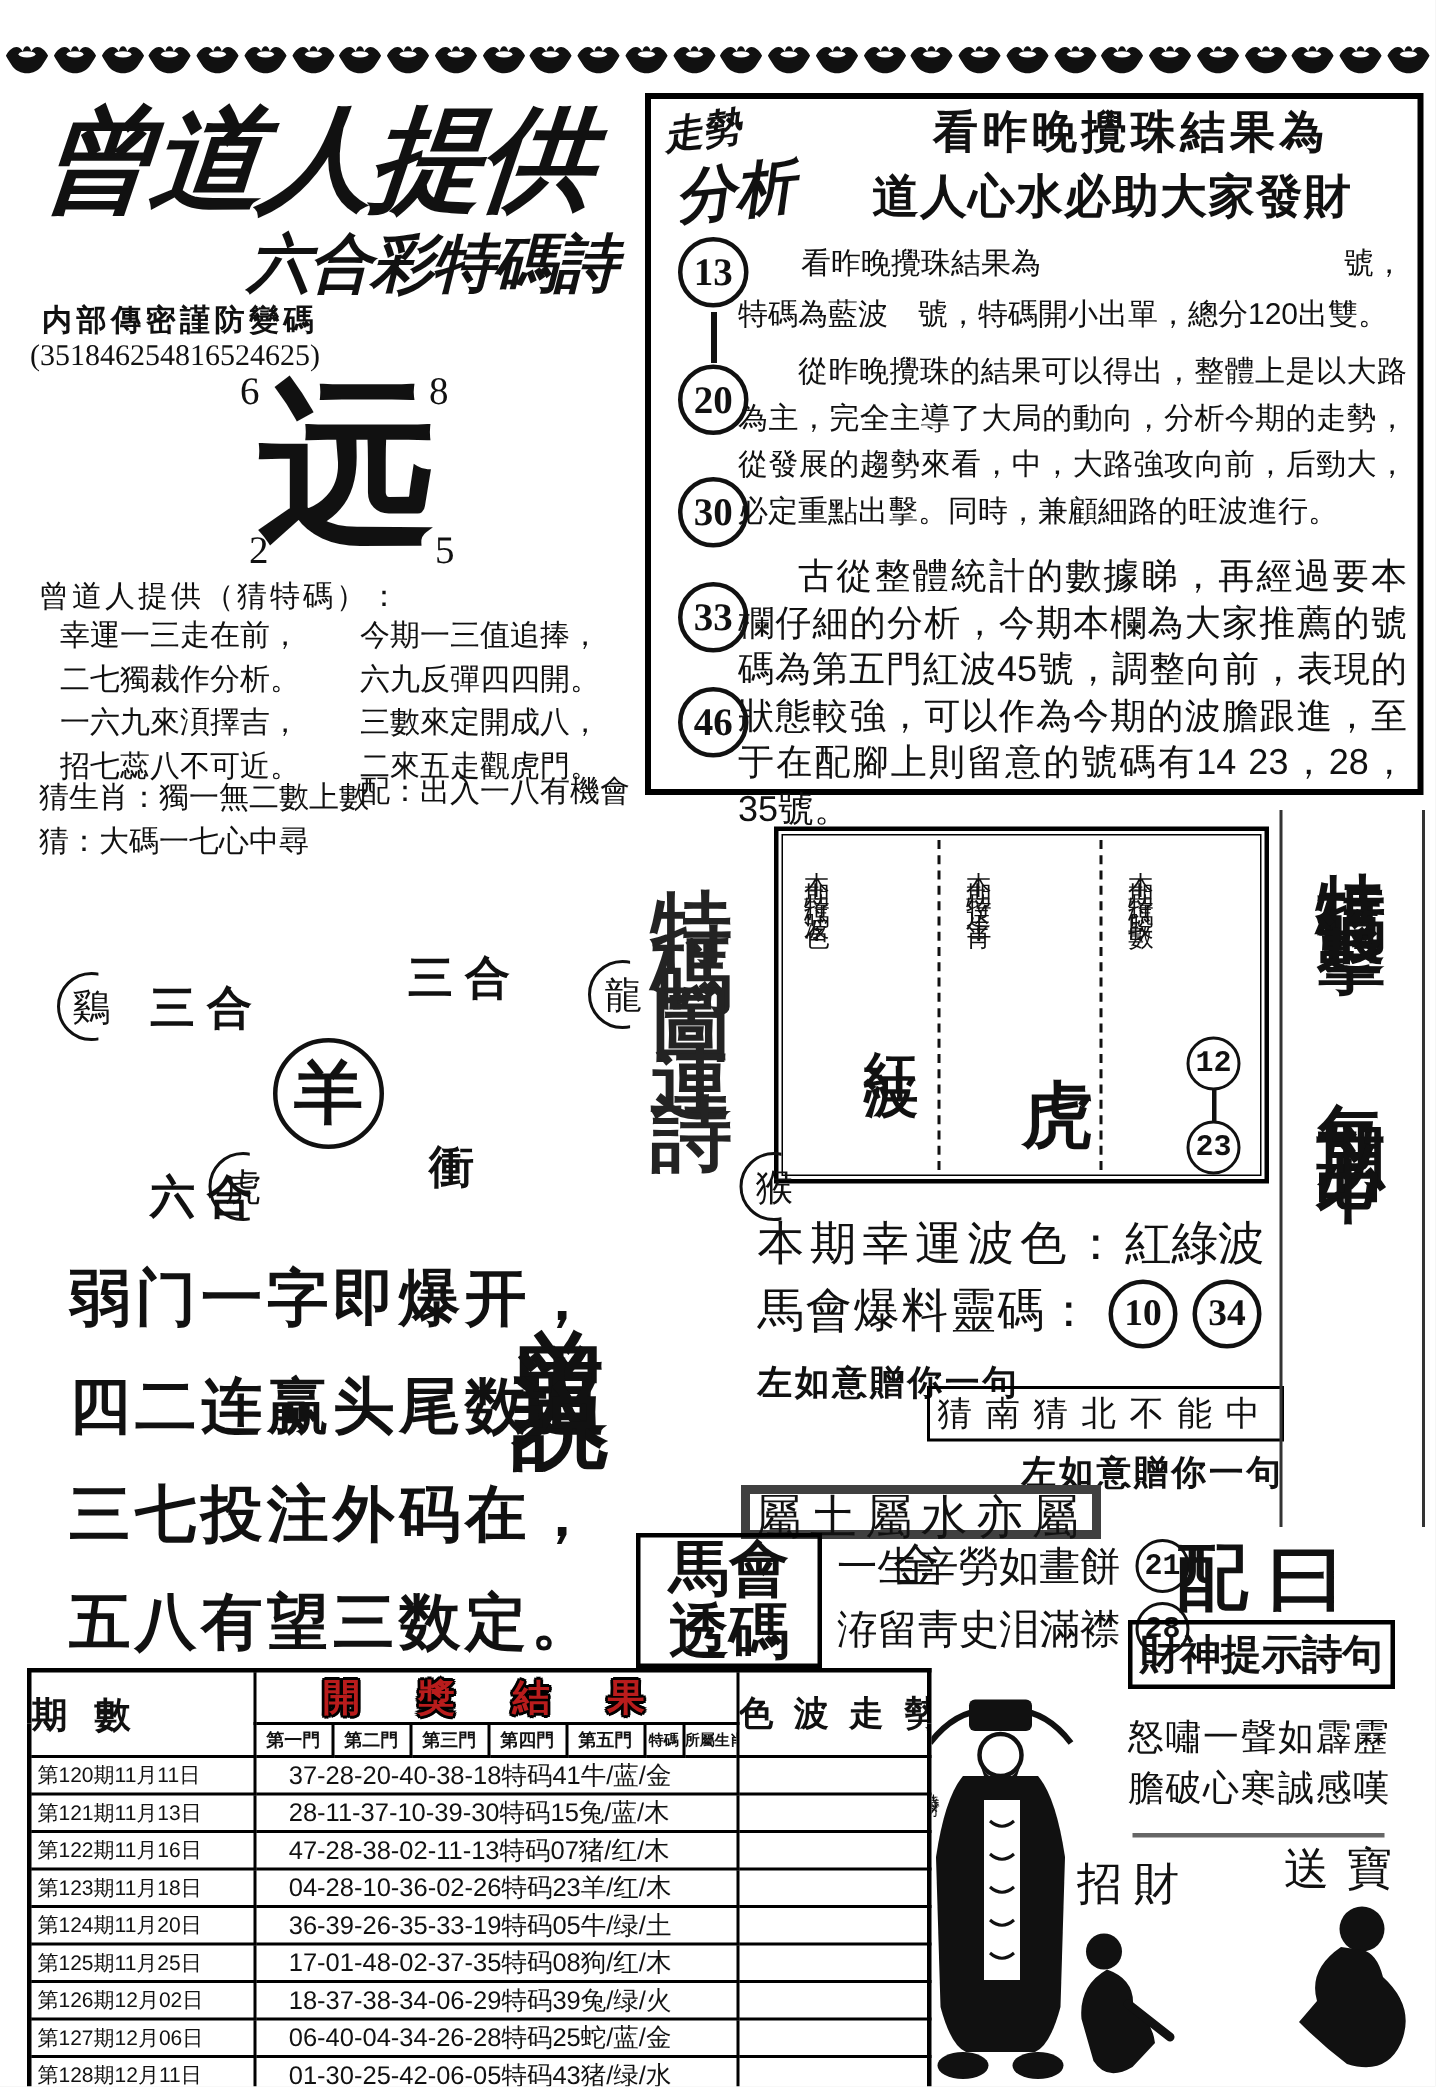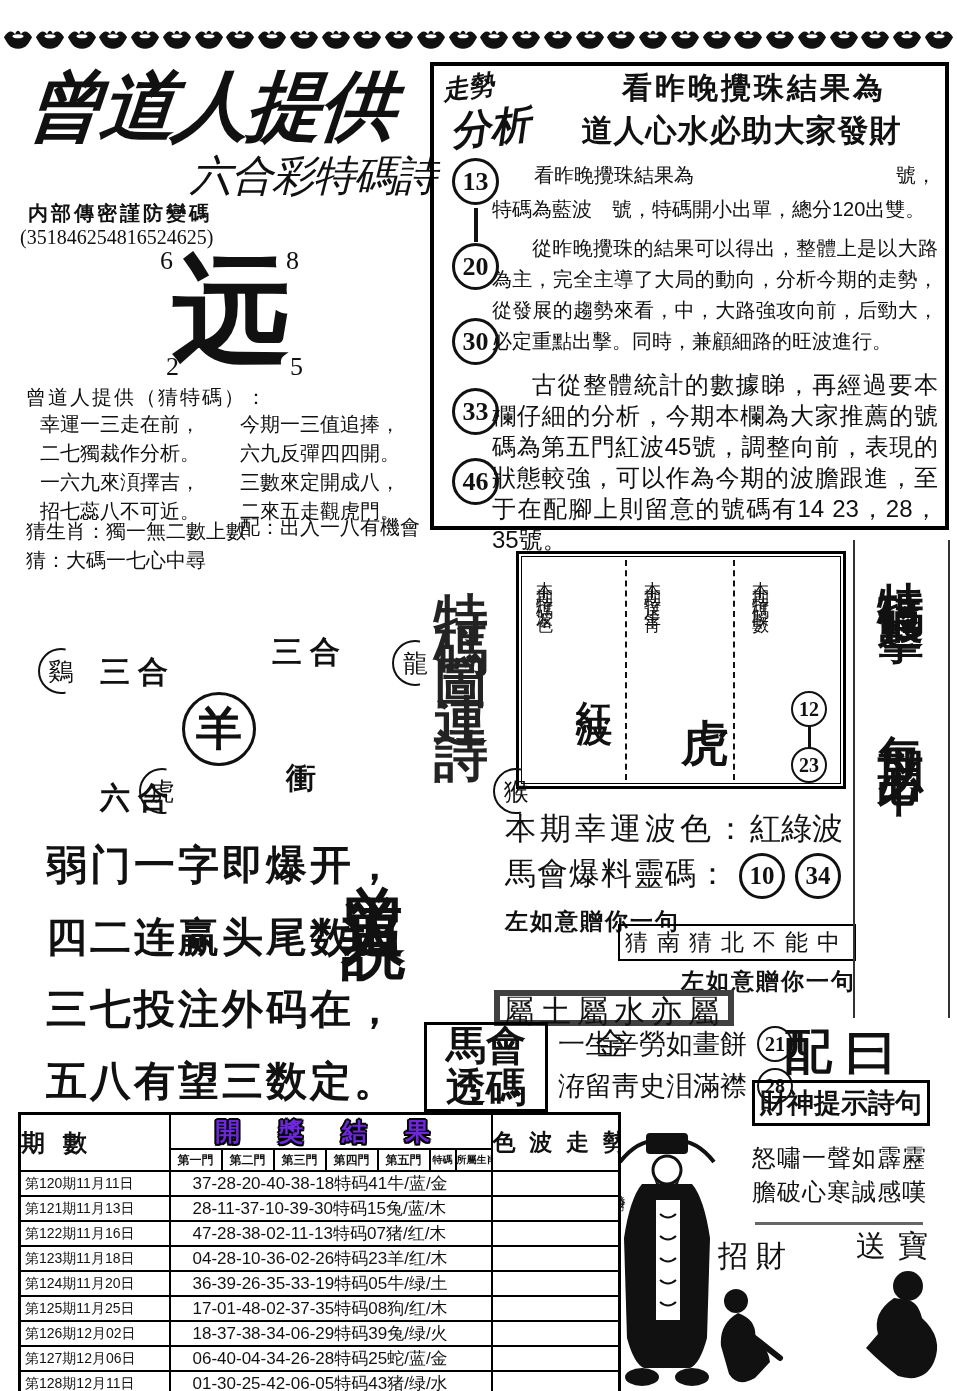--- a/index.html
+++ b/index.html
@@ -4,29 +4,29 @@
 <style>
   *{box-sizing:border-box;margin:0;padding:0}
   body{background:#e8e8e8}
   .page{position:relative;width:957px;height:1391px;background:#fff;color:#111;overflow:hidden;
         font-family:"Liberation Sans","DejaVu Sans",sans-serif}
   .abs{position:absolute}
   .serif{font-family:"Liberation Serif","DejaVu Serif",serif}
   .vert{writing-mode:vertical-rl;text-orientation:upright}
   .circle{display:inline-flex;align-items:center;justify-content:center;border:3px solid #111;
           border-radius:50%;font-weight:bold;background:#fff}
-  .hollow{color:#6d28d9;text-shadow:-1.5px -1.5px 0 #000,1.5px -1.5px 0 #000,-1.5px 1.5px 0 #000,
+  .hollow{color:#b91c1c;text-shadow:-1.5px -1.5px 0 #000,1.5px -1.5px 0 #000,-1.5px 1.5px 0 #000,
           1.5px 1.5px 0 #000,0 -1.8px 0 #000,0 1.8px 0 #000,-1.8px 0 0 #000,1.8px 0 0 #000}
   .arc{position:relative;display:inline-flex;align-items:center;justify-content:center;width:46px;height:46px}
   .arc::before{content:"";position:absolute;inset:0;border:2.5px solid #111;border-radius:50%;
           clip-path:inset(-3px 40% -3px -3px)}
   .arc>span{font-size:25px;font-family:"Liberation Serif","DejaVu Serif",serif}
   .ingot{width:30px;height:24px;flex:0 0 auto}
   .ball{width:47px;height:47px;font-size:26px;font-family:"Liberation Serif","DejaVu Serif",serif}
-  .pcirc{width:36px;height:36px;border-width:2.5px;font-size:20px;font-family:Liberation Serif, serif}
+  .pcirc{width:36px;height:36px;border-width:2.5px;font-size:20px;font-family:Liberation Mono, monospace}
   table.res{border-collapse:collapse;width:600px;table-layout:fixed;background:#fff}
   table.res td,table.res th{border:2px solid #000;padding:0;overflow:hidden;white-space:nowrap}
   table.res{border:3px solid #000}
   .dashline{position:absolute;top:6px;bottom:6px;border-left:2px dashed #111;width:0}
 </style>
 </head>
 <body>
 
 <div class="page">
 
@@ -128,21 +128,21 @@
       <svg class="ingot">
         <use href="#g-ingot"></use>
       </svg>
       <svg class="ingot">
         <use href="#g-ingot"></use>
       </svg>
   </div>
 
   
   <div class="abs" style="left:28px;top:56px;width:415px;font-size:76px;font-weight:900;font-style:italic;letter-spacing:-3px;transform:skewX(-5deg)">曾道人提供</div>
-  <div class="abs" style="left:140px;top:148px;width:296px;font-size:42px;font-weight:400;font-style:italic;text-align:right;letter-spacing:-1px">六合彩特碼詩</div>
+  <div class="abs" style="left:140px;top:148px;width:296px;font-size:42px;font-weight:700;font-style:italic;text-align:center;letter-spacing:-1px">六合彩特碼詩</div>
   <div class="abs serif" style="left:28px;top:200px;font-size:20px;font-weight:bold;letter-spacing:3px">内部傳密謹防變碼</div>
   <div class="abs serif" style="left:20px;top:226px;font-size:20px">(351846254816524625)</div>
 
   
   <div class="abs serif" style="left:160px;top:246px;font-size:26px">6</div>
   <div class="abs serif" style="left:286px;top:246px;font-size:26px">8</div>
   <div class="abs" style="left:172px;top:250px;font-size:118px;font-weight:900;line-height:1">远</div>
   <div class="abs serif" style="left:166px;top:352px;font-size:26px">2</div>
   <div class="abs serif" style="left:290px;top:352px;font-size:26px">5</div>
 

